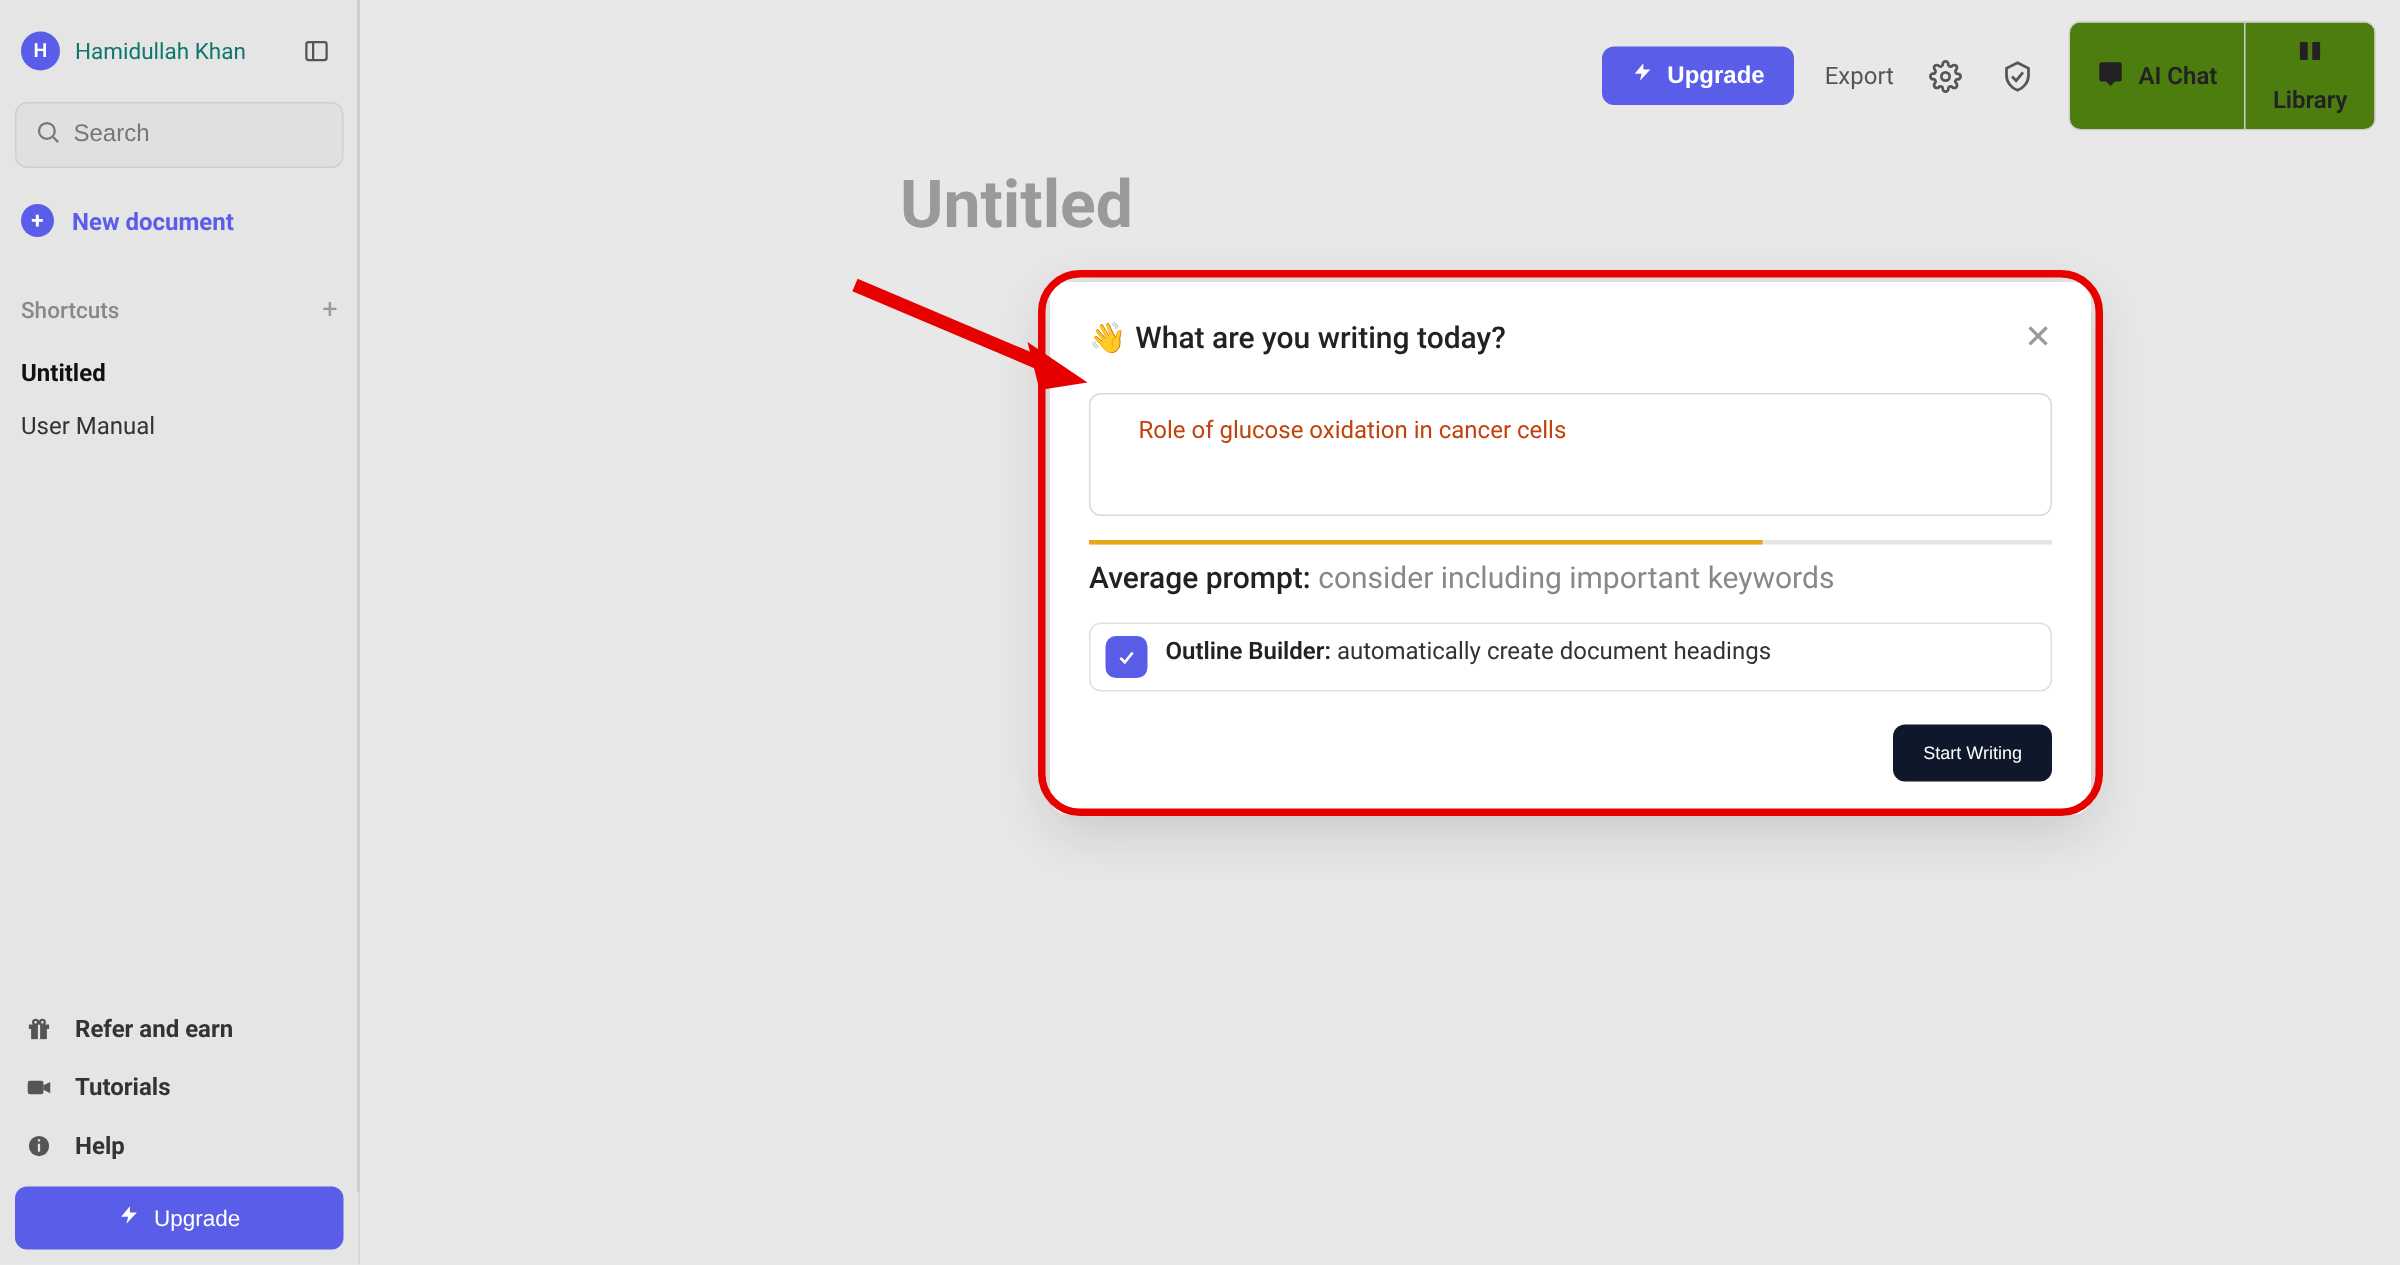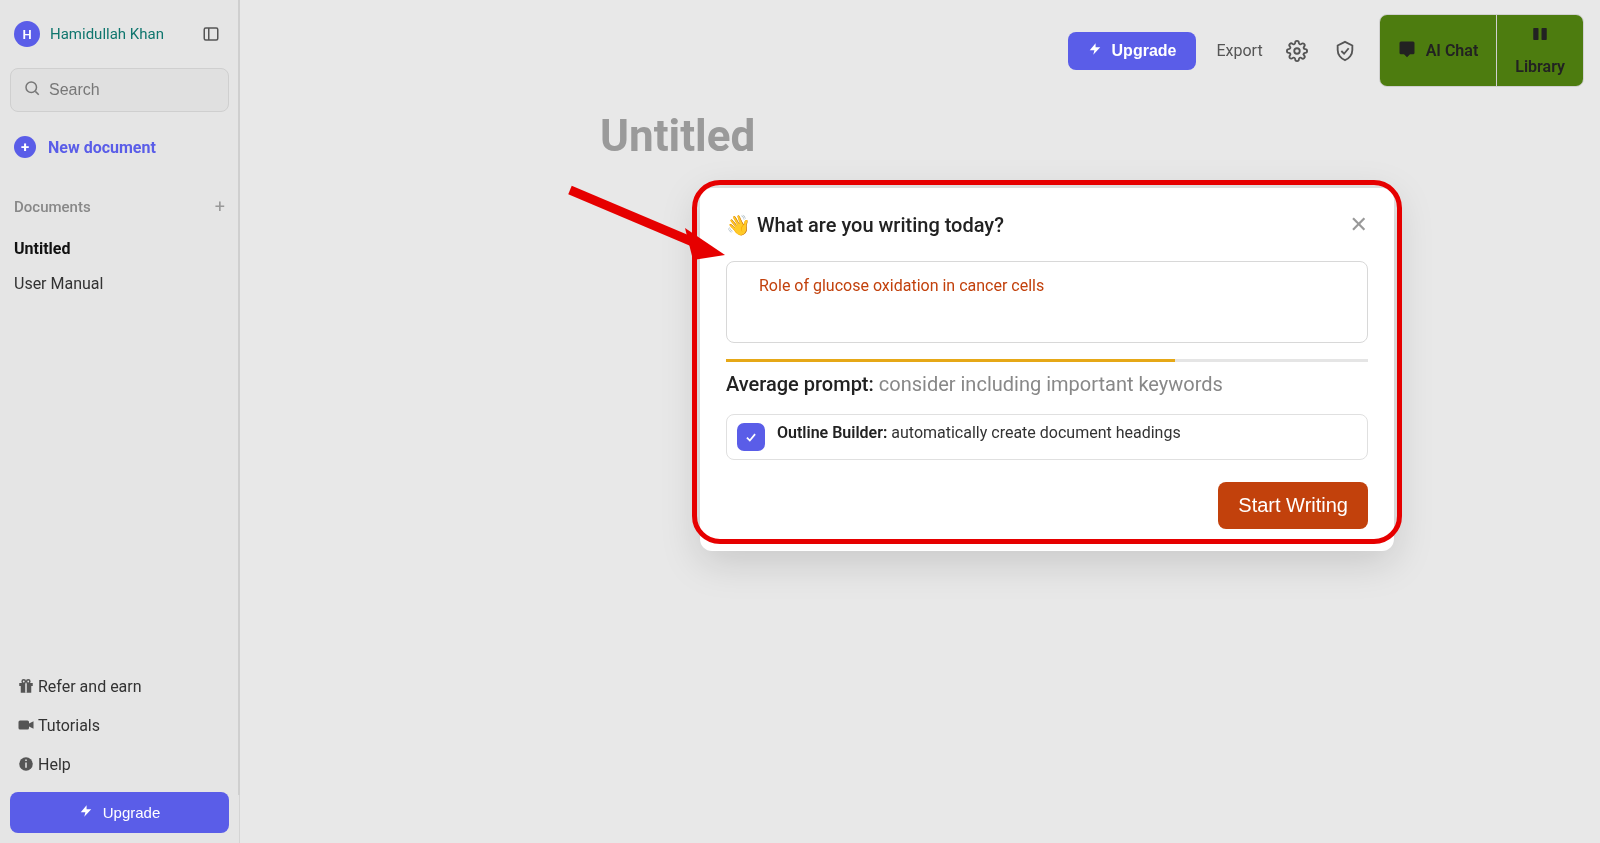--- a/index.html
+++ b/index.html
@@ -110,26 +110,27 @@
     .doc-item {
       padding: 8px 4px;
       font-size: 16px;
       color: #333;
       cursor: pointer;
     }
     .doc-item.active { font-weight: 700; color: #111; }
     .sidebar-spacer { flex: 1; }
     .footer-item {
       display: flex;
-      align-items: flex-start;
-      gap: 2px;
+      align-items: flex-end;
+      gap: 14px;
       padding: 10px 6px;
       font-size: 16px;
       color: #333;
       cursor: pointer;
+      font-weight: bold;
     }
     .footer-item .icon { width: 20px; color: #555; display:flex; justify-content:center; }
     .upgrade-btn {
       margin-top: 8px;
       background: #5a5de8;
       color: #fff;
       border: none;
       border-radius: 8px;
       padding: 12px;
       font-size: 15px;
@@ -288,26 +289,26 @@
       color: #fff;
       font-size: 16px;
     }
     .outline-text { font-size: 16px; color: #333; }
     .outline-text .strong { font-weight: 600; color: #222; }
     .dialog-footer {
       display: flex;
       justify-content: flex-end;
     }
     .start-btn {
-      background: #c2410c;
+      background: #0f172a;
       color: #fff;
       border: none;
       border-radius: 8px;
       padding: 12px 20px;
-      font-size: 20px;
+      font-size: 12px;
       cursor: pointer;
     }
     .divider-right {
       position:absolute;
       left: 238px;
       top: 0;
       bottom: 48px;
       width: 4px;
       background: #cfcfcf;
     }
@@ -336,21 +337,21 @@
     </span>
     <input type="text" placeholder="Search" style="">
   </div>
 
   <div class="new-doc">
     <div class="plus-circle">+</div>
     <div class="new-doc-label">New document</div>
   </div>
 
   <div class="docs-header">
-    <div class="docs-header-label">Documents</div>
+    <div class="docs-header-label">Shortcuts</div>
     <div class="docs-add">+</div>
   </div>
 
   <div class="doc-item active">Untitled</div>
   <div class="doc-item">User Manual</div>
 
   <div class="sidebar-spacer"></div>
 
   <div class="footer-item">
     <span class="icon">

